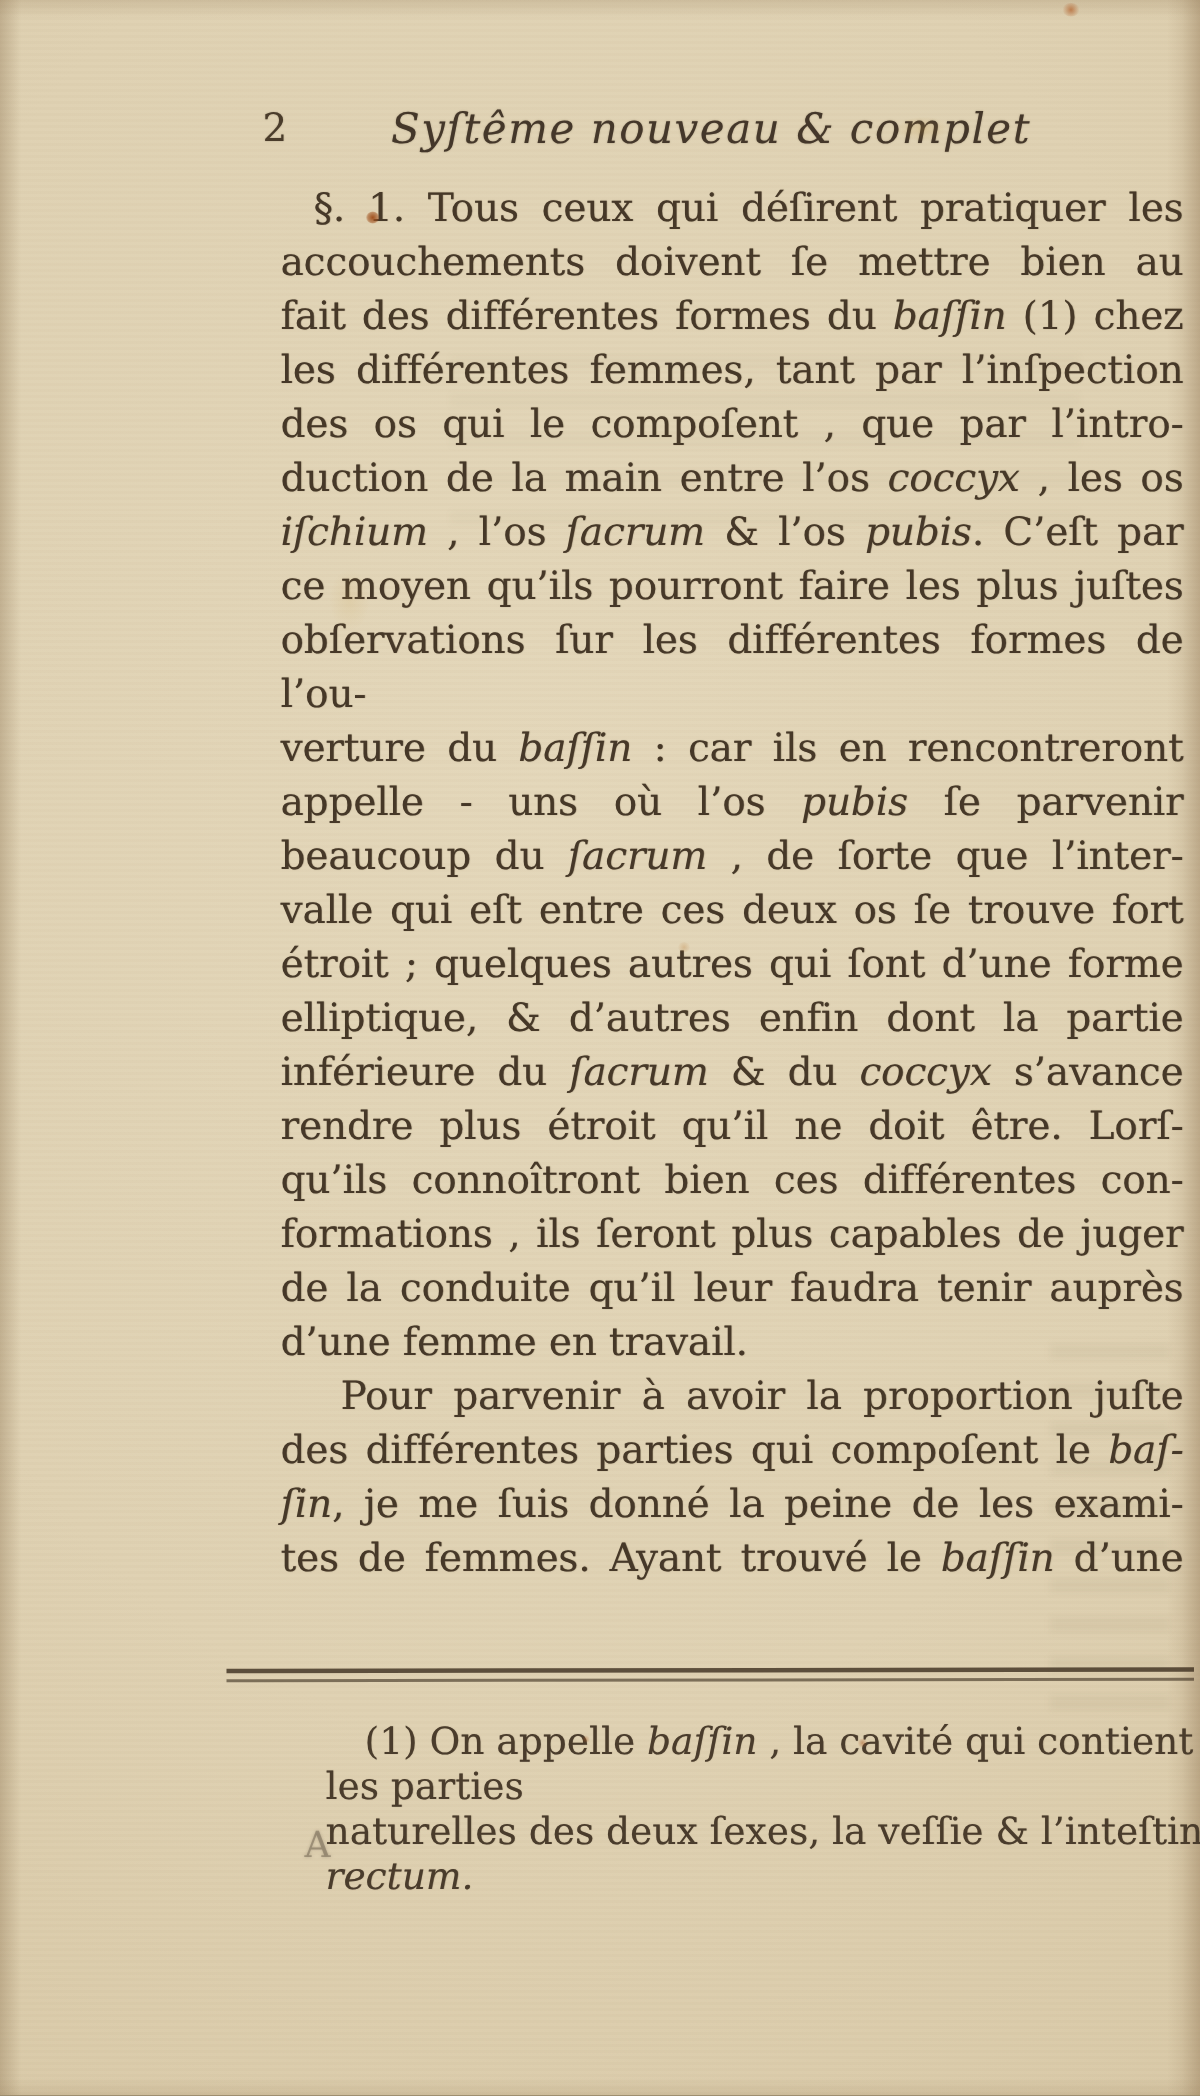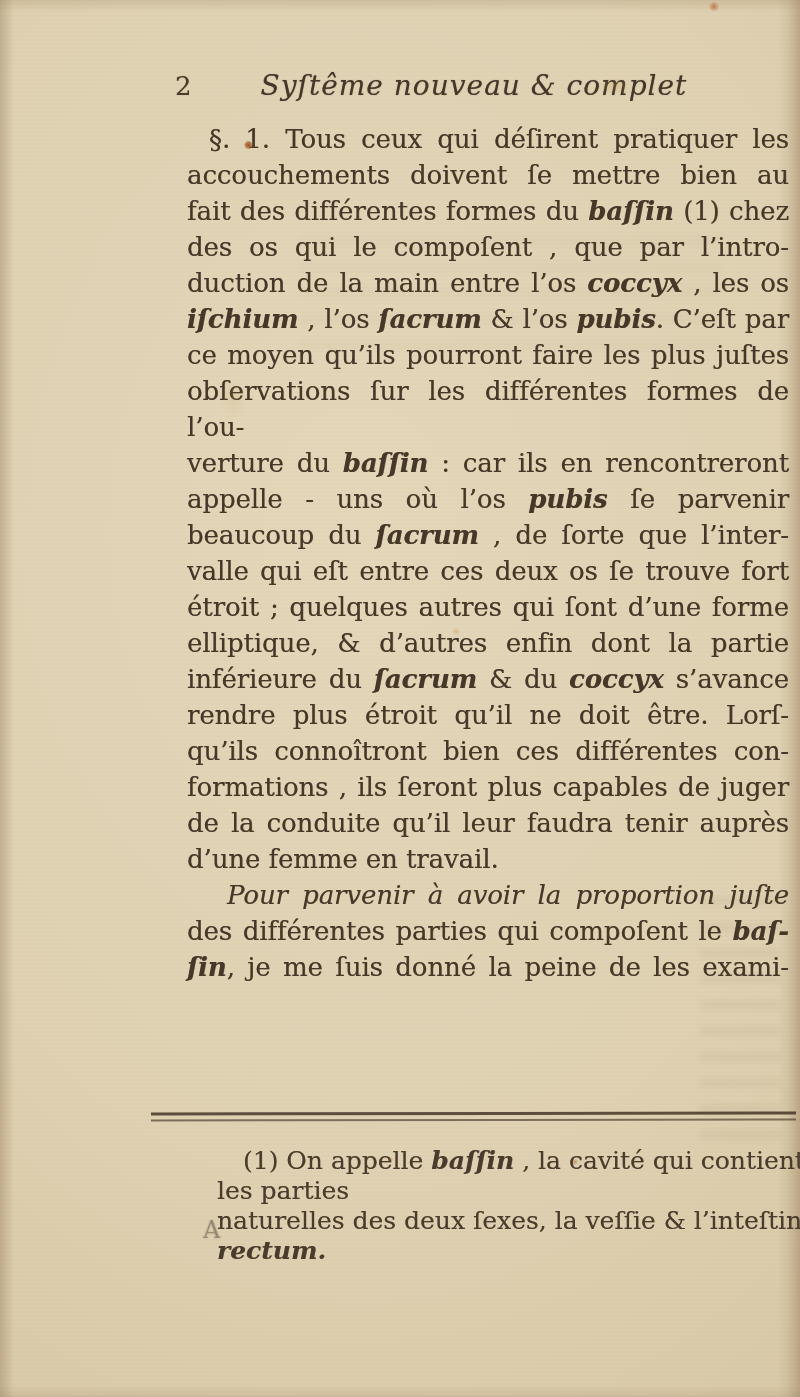--- a/index.html
+++ b/index.html
@@ -33,21 +33,21 @@
     font-style:italic;font-size:28px;letter-spacing:1px;color:#44372a;
     text-shadow:0 0 1px rgba(70,55,35,.5);}
 
   
   .body-text{position:absolute;top:121px;left:187px;width:602px;
     font-size:26px;line-height:36px;letter-spacing:-0.1px;
     color:#463828;
     text-shadow:0.3px 0.3px 0.6px rgba(70,54,34,.55);}
   .tline{white-space:normal;}
   .tline.just{text-align:justify;text-align-last:justify;}
-  .it{font-style:italic;font-weight:bold;}
+  .it{font-style:italic;}
 
   
   .footnote-rule{position:absolute;top:1112px;left:151px;width:645px;height:4px;
     border-top:3px solid rgba(64,50,34,.82);
     border-bottom:2px solid rgba(64,50,34,.62);
     transform:rotate(-0.08deg);}
 
   
   .footnote{position:absolute;top:1146px;left:172px;width:600px;
     font-size:25px;line-height:30px;color:#4a3c2c;
@@ -97,40 +97,42 @@
 
   <div class="header-row">
     <span class="page-number">2</span>
     <div class="running-title">Syſtême nouveau &amp; complet</div>
   </div>
 
   <div class="body-text" id="body-lines">
       <div class="tline just" style="text-indent: 22px;"><span>§. 1. Tous ceux qui déſirent pratiquer les</span></div>
       <div class="tline just"><span>accouchements doivent ſe mettre bien au</span></div>
       <div class="tline just"><span>fait des différentes formes du </span><span class="it">baſſin</span><span> (1) chez</span></div>
+      <div class="tline just"><span>les différentes femmes, tant par l’inſpection</span></div>
       <div class="tline just"><span>des os qui le compoſent , que par l’intro-</span></div>
       <div class="tline just"><span>duction de la main entre l’os </span><span class="it">coccyx</span><span> , les os</span></div>
       <div class="tline just"><span class="it">iſchium</span><span> , l’os </span><span class="it">ſacrum</span><span> &amp; l’os </span><span class="it">pubis</span><span>. C’eſt par</span></div>
       <div class="tline just"><span>ce moyen qu’ils pourront faire les plus juſtes</span></div>
       <div class="tline just"><span>obſervations ſur les différentes formes de l’ou-</span></div>
       <div class="tline just"><span>verture du </span><span class="it">baſſin</span><span> : car ils en rencontreront</span></div>
       <div class="tline just"><span>appelle - uns où l’os </span><span class="it">pubis</span><span> ſe parvenir</span></div>
       <div class="tline just"><span>beaucoup du </span><span class="it">ſacrum</span><span> , de ſorte que l’inter-</span></div>
       <div class="tline just"><span>valle qui eſt entre ces deux os ſe trouve fort</span></div>
       <div class="tline just"><span>étroit ; quelques autres qui ſont d’une forme</span></div>
       <div class="tline just"><span>elliptique, &amp; d’autres enfin dont la partie</span></div>
       <div class="tline just"><span>inférieure du </span><span class="it">ſacrum</span><span> &amp; du </span><span class="it">coccyx</span><span> s’avance</span></div>
       <div class="tline just"><span>rendre plus étroit qu’il ne doit être. Lorſ-</span></div>
       <div class="tline just"><span>qu’ils connoîtront bien ces différentes con-</span></div>
       <div class="tline just"><span>formations , ils ſeront plus capables de juger</span></div>
       <div class="tline just"><span>de la conduite qu’il leur faudra tenir auprès</span></div>
       <div class="tline"><span>d’une femme en travail.</span></div>
-      <div class="tline just" style="text-indent: 40px; font-style: italic;"><span>Pour parvenir à avoir la proportion juſte</span></div>
+      <div class="tline just" style="text-indent: 40px;"><span>Pour parvenir à avoir la proportion juſte</span></div>
       <div class="tline just"><span>des différentes parties qui compoſent le </span><span class="it">baſ-</span></div>
       <div class="tline just"><span class="it">ſin</span><span>, je me ſuis donné la peine de les exami-</span></div>
+      <div class="tline just"><span>tes de femmes. Ayant trouvé le </span><span class="it">baſſin</span><span> d’une</span></div>
     </div>
 
   <div class="footnote-rule"></div>
 
   <div class="footnote" id="footnote-lines">
       <div class="tline" style="text-indent: 26px;"><span>(1) On appelle </span><span class="it">baſſin</span><span> , la cavité qui contient les parties</span></div>
       <div class="tline"><span>naturelles des deux ſexes, la veſſie &amp; l’inteſtin </span><span class="it">rectum.</span></div>
     </div>
 
   <div class="signature-mark">A</div>

